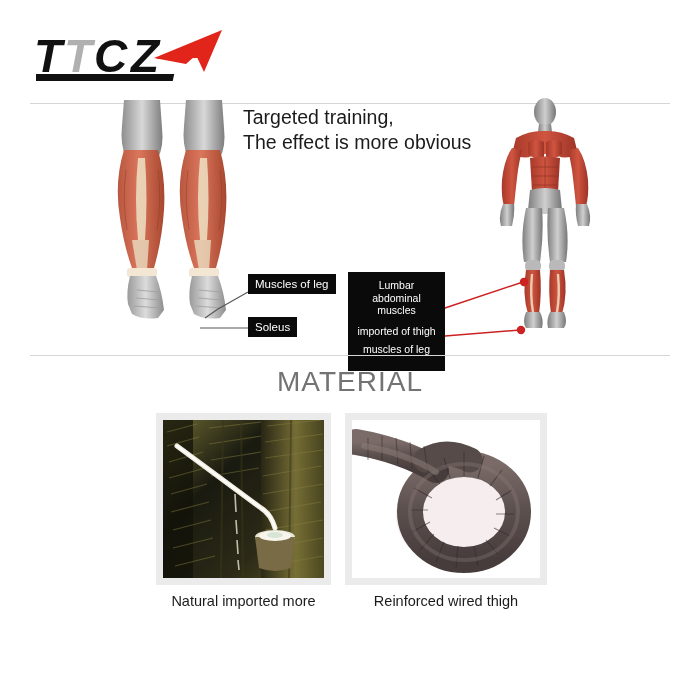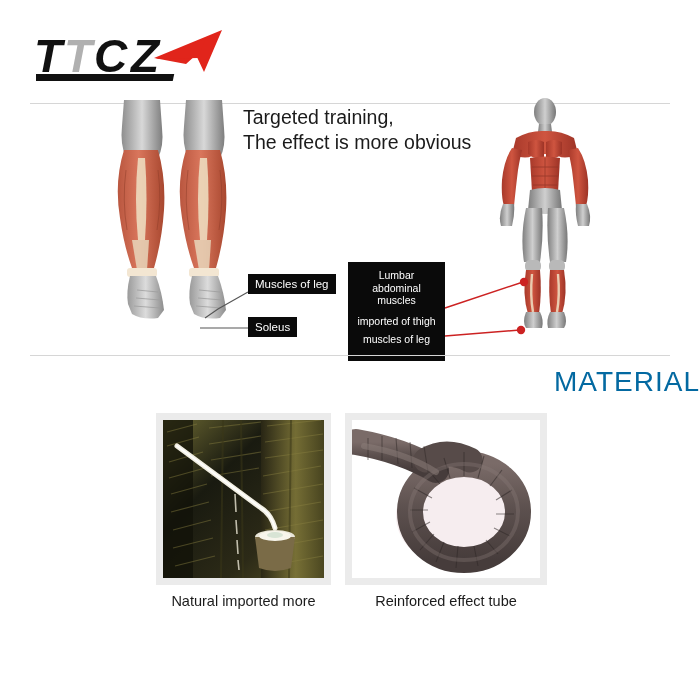--- a/index.html
+++ b/index.html
@@ -93,21 +93,21 @@
     padding: 3px 7px;
     white-space: nowrap;
     box-sizing: border-box;
   }
   #label-muscles-of-leg { left: 248px; top: 170px; }
   #label-soleus { left: 248px; top: 213px; }
 
   #label-group-right {
     position: absolute;
     left: 348px;
-    top: 158px;
+    top: 168px;
     width: 97px;
     height: 99px;
     background: #0a0a0a;
     box-sizing: border-box;
     padding-top: 7px;
   }
   #label-group-right .rl {
     color: #ffffff;
     font-size: 10.5px;
     line-height: 12.5px;
@@ -126,23 +126,23 @@
     height: 250px;
     pointer-events: none;
   }
 
   
   #material-heading {
     position: absolute;
     left: 0;
     top: 366px;
     width: 700px;
-    text-align: right;
+    text-align: center;
     font-size: 28px;
-    color: #0369a1;
+    color: #737373;
     letter-spacing: 1px;
   }
 
   .material-panel {
     position: absolute;
     background: #ffffff;
     border: 7px solid #ebebeb;
     box-sizing: border-box;
     overflow: hidden;
   }
@@ -394,13 +394,13 @@
       <path d="M72 26 L76 52 M58 22 L60 48 M44 18 L46 44 M30 16 L30 40 M16 18 L16 40"></path>
     </g>
 
     <path d="M84 52 Q56 34 12 26" stroke="#8d7f7c" stroke-width="6" fill="none" opacity="0.5" stroke-linecap="round"></path>
     <ellipse cx="112" cy="92" rx="54" ry="48" fill="none" stroke="#8a7c79" stroke-width="4" opacity="0.35"></ellipse>
   </svg>
 </div>
 
 <div class="material-caption" id="caption-latex">Natural imported more</div>
 
-<div class="material-caption" id="caption-tube">Reinforced effect tube</div>
+<div class="material-caption" id="caption-tube">Reinforced wired thigh</div>
 
 </body></html>

